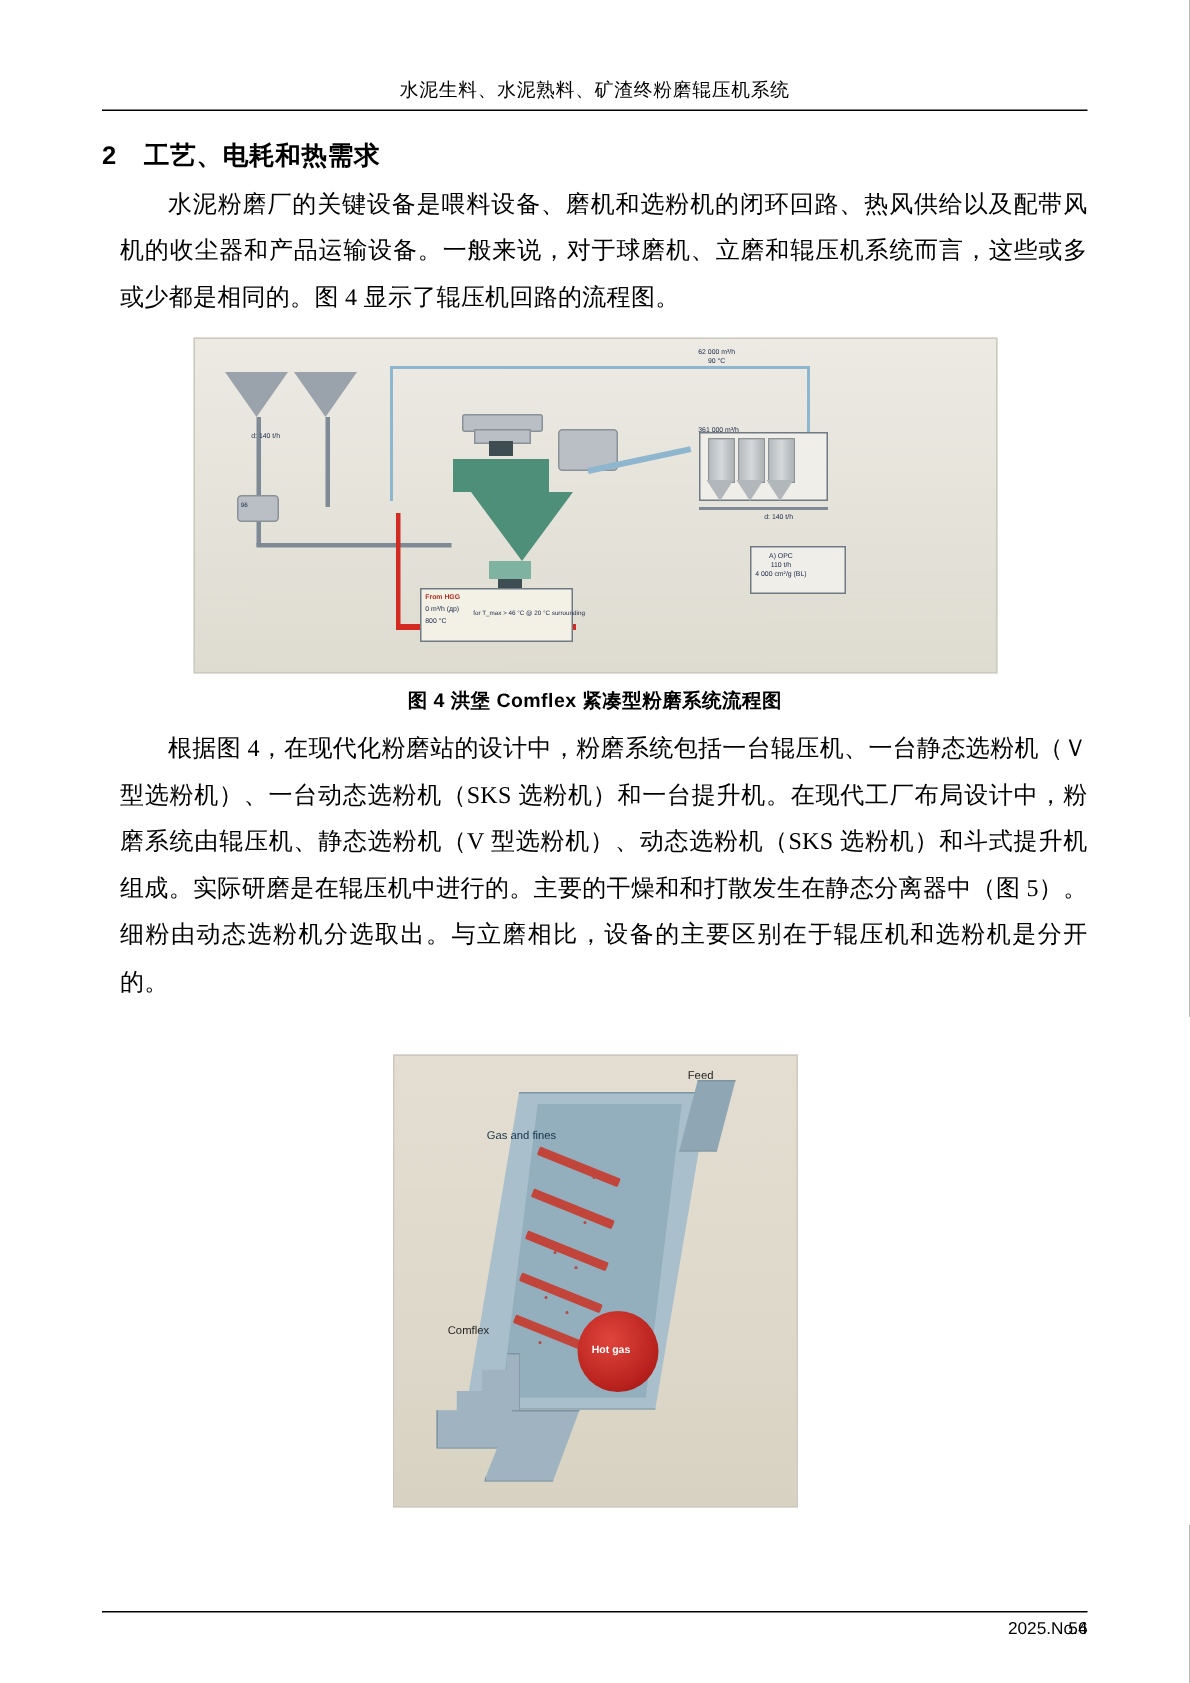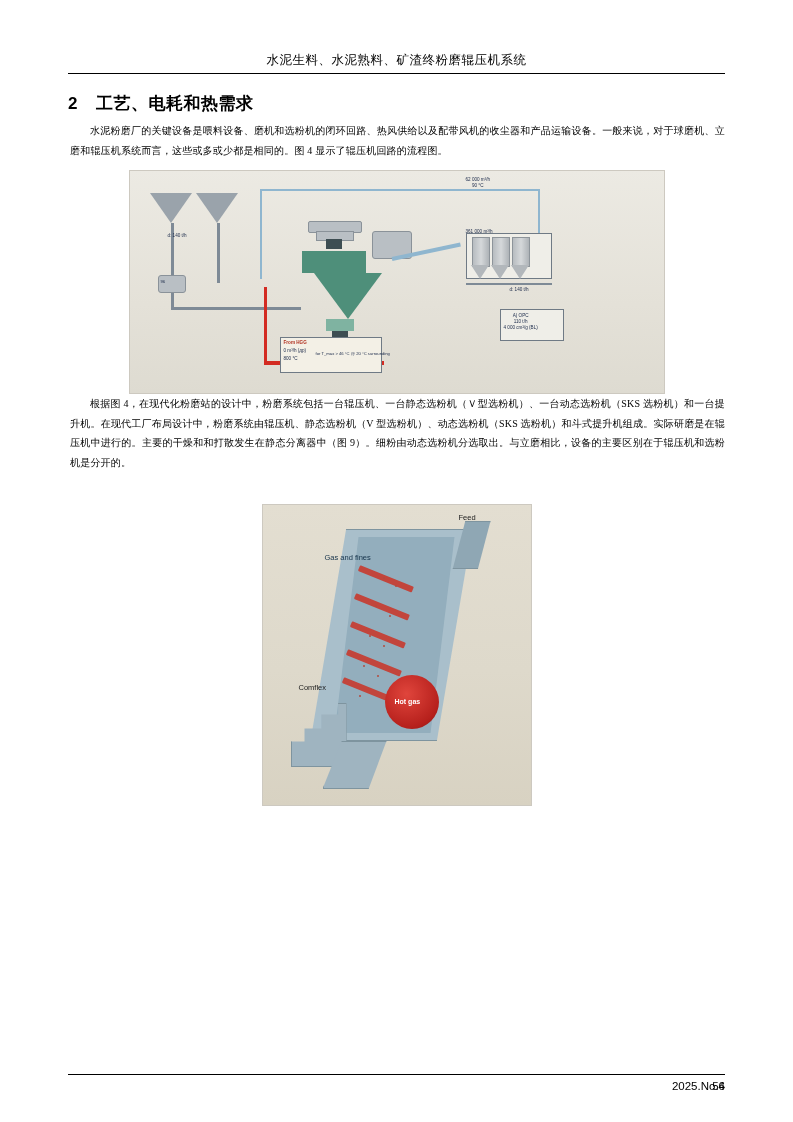--- a/index.html
+++ b/index.html
@@ -40,25 +40,25 @@
     font-weight: bold;
     font-size: 17px;
     margin-top: 18px;
     margin-bottom: 6px;
     letter-spacing: 0.5px;
   }
   .section-heading .num {
     margin-right: 18px;
   }
   p.body-text {
-    font-size: 10px;
+    font-size: 16px;
     line-height: 1.95;
     text-align: justify;
     text-indent: 2em;
-    margin: 0 0 2px 2px;
+    margin: 0 0 2px 12px;
     letter-spacing: 0.2px;
   }
   
   .figure {
     margin: 10px 0 0 0;
     text-align: center;
   }
   .fig4-img {
     width: 534px;
     height: 222px;
@@ -254,23 +254,24 @@
 4 000 cm²/g (BL)</div>
 
         <div class="f4 f4-red" style="left:134px; top:116px; width:3px; height:78px;"></div>
         <div class="f4 f4-red" style="left:134px; top:190px; width:120px; height:4px;"></div>
         <div class="f4 f4-panel" style="left:150px; top:166px; width:100px; height:34px; background:#f3f0e6;"></div>
         <div class="f4 f4-label" style="left:154px; top:169px; color:#b03020; font-weight:bold;">From HGG</div>
         <div class="f4 f4-label" style="left:154px; top:177px;">0 m³/h (др)</div>
         <div class="f4 f4-label" style="left:154px; top:185px;">800 °C</div>
         <div class="f4 f4-label sm" style="left:186px; top:180px;">for T_max &gt; 46 °C @ 20 °C surrounding</div>
       </div>
+      <div class="fig-caption">图 4  洪堡 Comflex 紧凑型粉磨系统流程图</div>
     </div>
 
-    <p class="body-text">根据图 4，在现代化粉磨站的设计中，粉磨系统包括一台辊压机、一台静态选粉机（Ｖ型选粉机）、一台动态选粉机（SKS 选粉机）和一台提升机。在现代工厂布局设计中，粉磨系统由辊压机、静态选粉机（V 型选粉机）、动态选粉机（SKS 选粉机）和斗式提升机组成。实际研磨是在辊压机中进行的。主要的干燥和和打散发生在静态分离器中（图 9）。细粉由动态选粉机分选取出。与立磨相比，设备的主要区别在于辊压机和选粉机是分开的。</p>
+    <p class="body-text">根据图 4，在现代化粉磨站的设计中，粉磨系统包括一台辊压机、一台静态选粉机（Ｖ型选粉机）、一台动态选粉机（SKS 选粉机）和一台提升机。在现代工厂布局设计中，粉磨系统由辊压机、静态选粉机（V 型选粉机）、动态选粉机（SKS 选粉机）和斗式提升机组成。实际研磨是在辊压机中进行的。主要的干燥和和打散发生在静态分离器中（图 5）。细粉由动态选粉机分选取出。与立磨相比，设备的主要区别在于辊压机和选粉机是分开的。</p>
 
     <div class="figure" style="margin-top:32px;">
       <div class="fig5-img">
         <div class="f5-bg"></div>
 
         <div class="f5-body" style="left:48px; top:24px; width:160px; height:210px; clip-path: polygon(22% 0%, 100% 0%, 78% 100%, 0% 100%);"></div>
 
         <div class="f5-body" style="left:72px; top:32px; width:120px; height:196px; background:#93aebd; border:none; clip-path: polygon(20% 0%, 100% 0%, 80% 100%, 0% 100%);"></div>
 
         <div class="f5-vane" style="left:96px; top:60px;  width:58px; transform:rotate(22deg);"></div>

